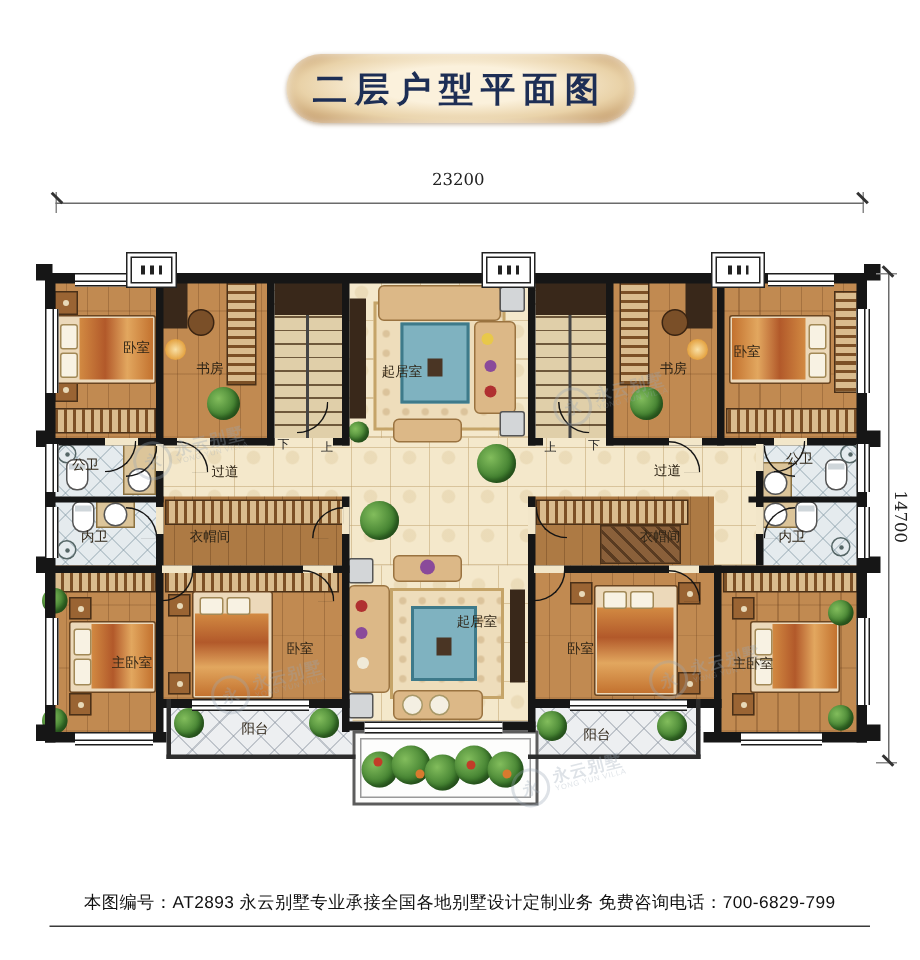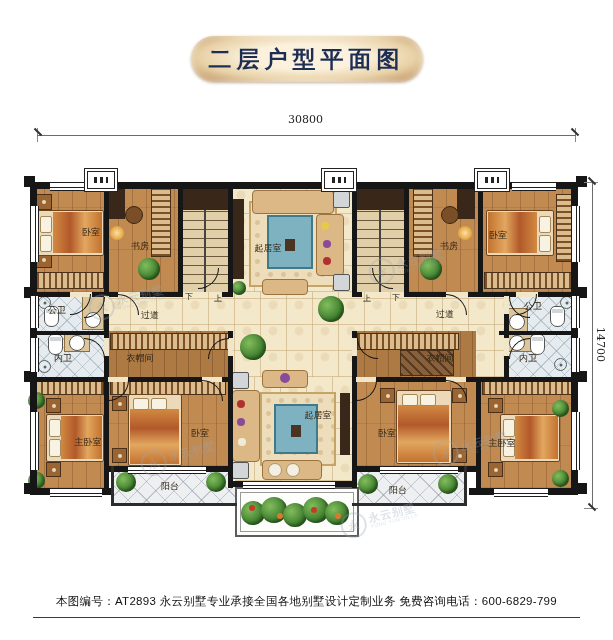--- a/index.html
+++ b/index.html
@@ -107,21 +107,21 @@
 
 <div class="title-pill">
   <span>二层户型平面图</span>
 </div>
 
 <div class="dimtick abs" style="left:37px;top:128px;width:1px;height:14px;background:#888;"></div>
 <div class="dimtick abs" style="left:575px;top:128px;width:1px;height:14px;background:#888;"></div>
 <div class="dimline" style="left:37px;top:135px;width:539px;height:1px;"></div>
 <div class="dimtick" style="left:33px;top:131px;width:10px;height:2px;transform:rotate(45deg);"></div>
 <div class="dimtick" style="left:570px;top:131px;width:10px;height:2px;transform:rotate(45deg);"></div>
-<div class="dimlbl" style="left:288px;top:113px;">30800</div>
+<div class="dimlbl" style="left:288px;top:113px;">23200</div>
 
 <div class="dimtick abs" style="left:584px;top:182px;width:14px;height:1px;background:#888;"></div>
 <div class="dimtick abs" style="left:584px;top:508px;width:14px;height:1px;background:#888;"></div>
 <div class="dimline" style="left:592px;top:182px;width:1px;height:326px;"></div>
 <div class="dimtick" style="left:587px;top:180px;width:10px;height:2px;transform:rotate(45deg);"></div>
 <div class="dimtick" style="left:587px;top:506px;width:10px;height:2px;transform:rotate(45deg);"></div>
 <div class="dimlbl" style="left:580px;top:338px;width:40px;text-align:center;transform:rotate(90deg);">14700</div>
 
 <div class="f f-wood" style="left:30px;top:182px;width:74px;height:110px;"></div>
 <div class="f f-wood" style="left:104px;top:182px;width:74px;height:110px;"></div>
@@ -445,14 +445,14 @@
 <div class="wm" style="left:340px;top:506px;">
   <div class="wm-c">
       <span>永</span>
     </div>
   <div class="wm-t">
       <span class="wm-b">永云别墅</span>
       <span class="wm-s">YONG YUN VILLA</span>
     </div>
 </div>
 
-<div class="footer">本图编号：AT2893  永云别墅专业承接全国各地别墅设计定制业务  免费咨询电话：600-6829-799</div>
+<div class="footer">本图编号：AT2893  永云别墅专业承接全国各地别墅设计定制业务  免费咨询电话：700-6829-799</div>
 <div class="footline"></div>
 
 </body></html>

